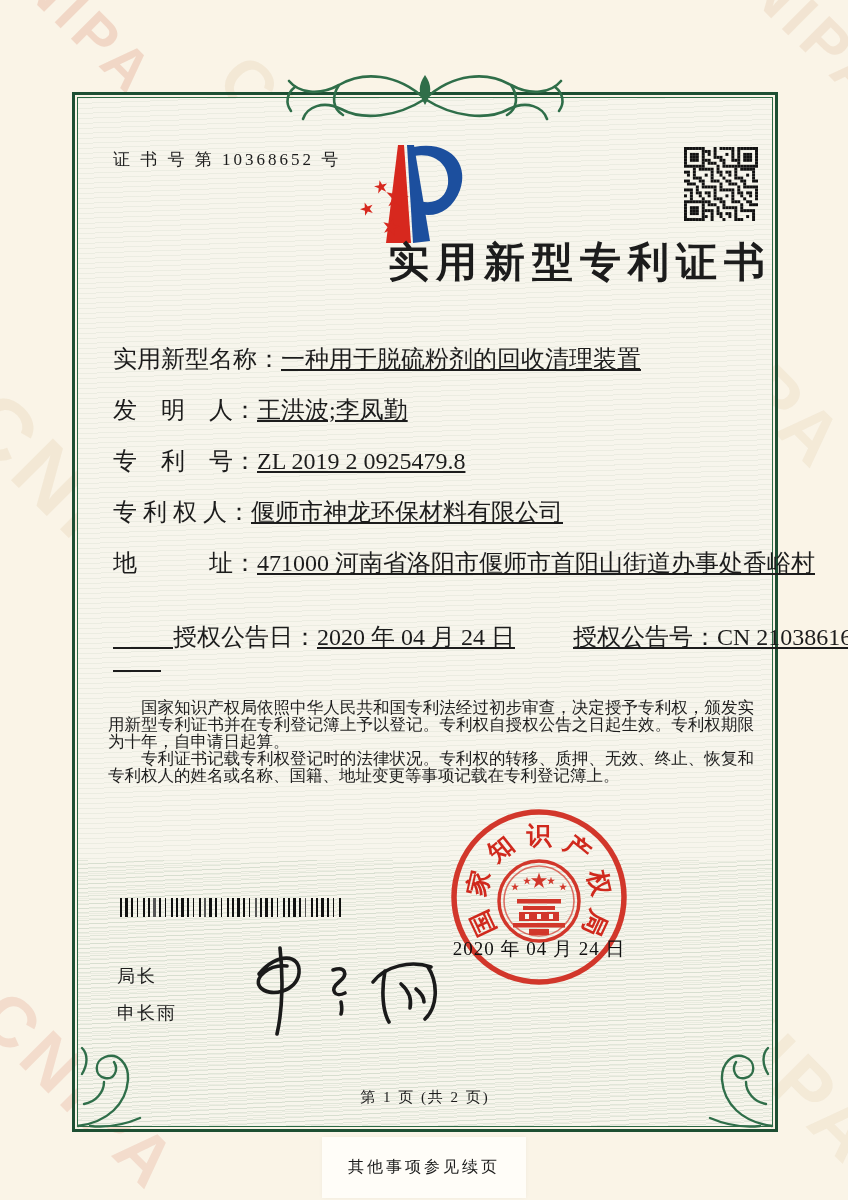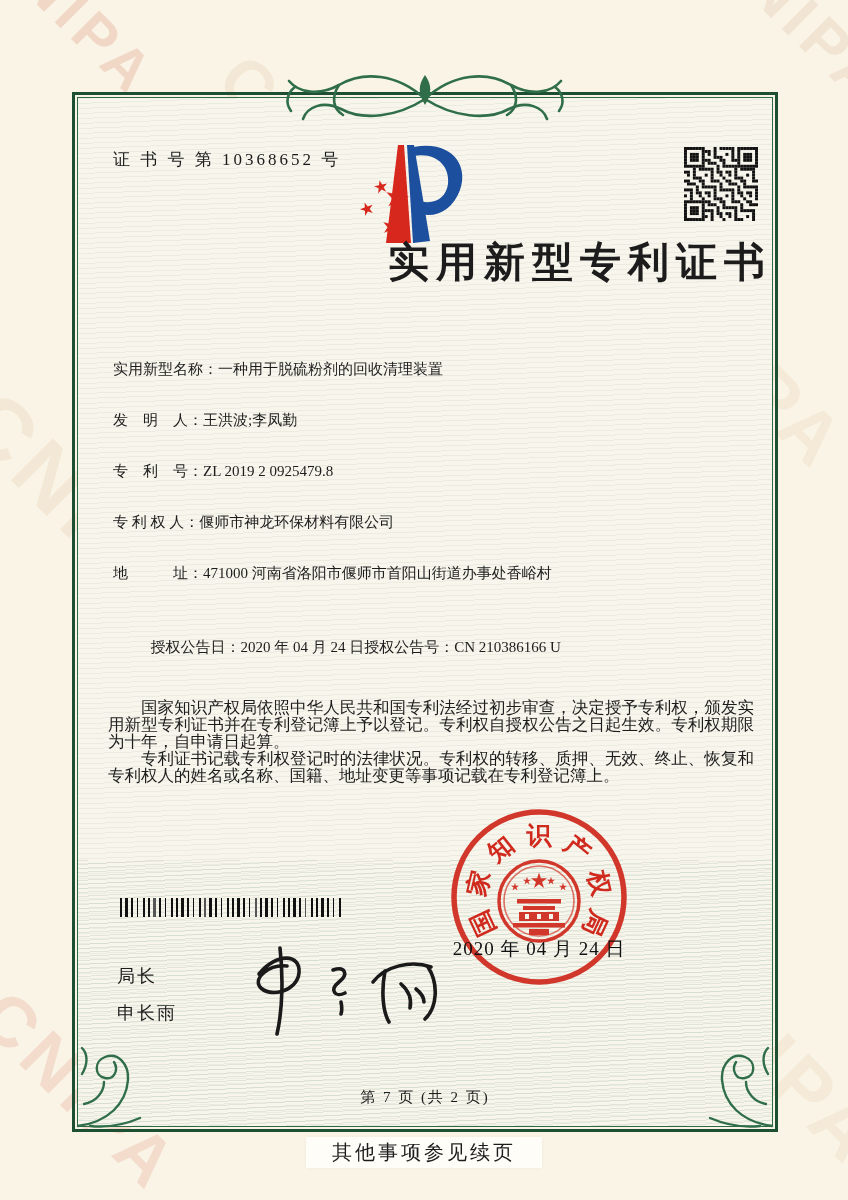--- a/index.html
+++ b/index.html
@@ -45,24 +45,24 @@
     position:absolute; left:35px; top:50px;
     font-size:17px; letter-spacing:3px;
   }
   .logo{ position:absolute; left:274px; top:42px; }
   .qr{ position:absolute; left:606px; top:49px; width:74px; height:74px; }
   .title{
     position:absolute; left:0; right:0; top:137px; text-align:right;
     font-size:41px; font-weight:bold; letter-spacing:7px;
   }
   
-  .fields{ position:absolute; left:35px; top:260px; width:640px; font-size:15px; }
+  .fields{ position:absolute; left:35px; top:250px; width:640px; font-size:24px;text-decoration:underline; }
   .frow{ margin-bottom:28px; line-height:23px; white-space:pre; }
   .frow .lab{ display:inline-block; }
-  .grant .pair2{ }
+  .grant .pair2{ margin-left:58px; }
   
   .paras{
     position:absolute; left:30px; top:601px; width:646px;
     font-size:16.5px; line-height:17px; text-align:justify;
   }
   .paras p{ margin:0; text-indent:2em; }
   
   .barcode{ position:absolute; left:42px; top:800px; }
   .signer{ position:absolute; left:39px; top:866px; font-size:18px; letter-spacing:2px;font-family:Liberation Serif, serif; }
   .signer div{ margin-bottom:13px; }
@@ -79,21 +79,21 @@
     position:absolute; left:50%; top:131px; transform:translateX(-50%);
     font-size:19px; letter-spacing:1px; color:#111; white-space:nowrap;
   }
   
   .page-no{
     position:absolute; left:0; right:0; top:990px; text-align:center;
     font-size:15px; letter-spacing:2px;
   }
   .note{
     position:absolute; left:50%; top:1137px; transform:translateX(-50%);
-    background:#fffdf8; padding:2px 26px; font-size:20px; letter-spacing:3px;
+    background:#fffdf8; padding:20px 26px; font-size:16px; letter-spacing:3px;
     box-shadow:0 0 4px rgba(0,0,0,0.04);
   }
 </style>
 </head>
 <body>
 
 <div class="page">
 
   <div class="wm" style="left:-34px; top:-18px; font-size:58px; color:rgba(228,172,150,0.40);">CNIPA</div>
   <div class="wm" style="left:196px; top:118px; font-size:68px; color:rgba(236,222,198,0.55);">CNIPA</div>
@@ -506,21 +506,21 @@
           <path d="M108,30 C120,26 124,34 114,42 C104,50 110,58 120,53"></path>
           <path d="M116,62 C117,67 117,71 116,74"></path>
           <path d="M148,42 C160,26 186,20 206,27"></path>
           <path d="M160,31 C156,52 158,72 164,82"></path>
           <path d="M203,27 C214,44 212,68 200,79"></path>
           <path d="M176,44 C183,50 187,58 185,68"></path>
           <path d="M191,49 C196,53 199,58 199,62"></path>
         </g>
       </svg>
 
-      <div class="page-no">第 7 页 (共 2 页)</div>
+      <div class="page-no">第 1 页 (共 2 页)</div>
 
       <svg class="corner-fl left" width="92" height="86" viewBox="0 0 92 86">
         <g fill="none" stroke="#2f6e49" stroke-width="2.4" stroke-linecap="round">
           <path d="M4,82 C34,78 52,60 54,36 C55,20 44,8 31,13 C20,17 20,32 31,34 C40,36 45,26 40,18"></path>
           <path d="M10,60 C22,58 30,48 30,38"></path>
           <path d="M16,82 C34,84 52,80 66,74"></path>
           <path d="M8,30 C14,20 14,10 8,4"></path>
         </g>
       </svg>
       <svg class="corner-fl right" width="92" height="86" viewBox="0 0 92 86">

